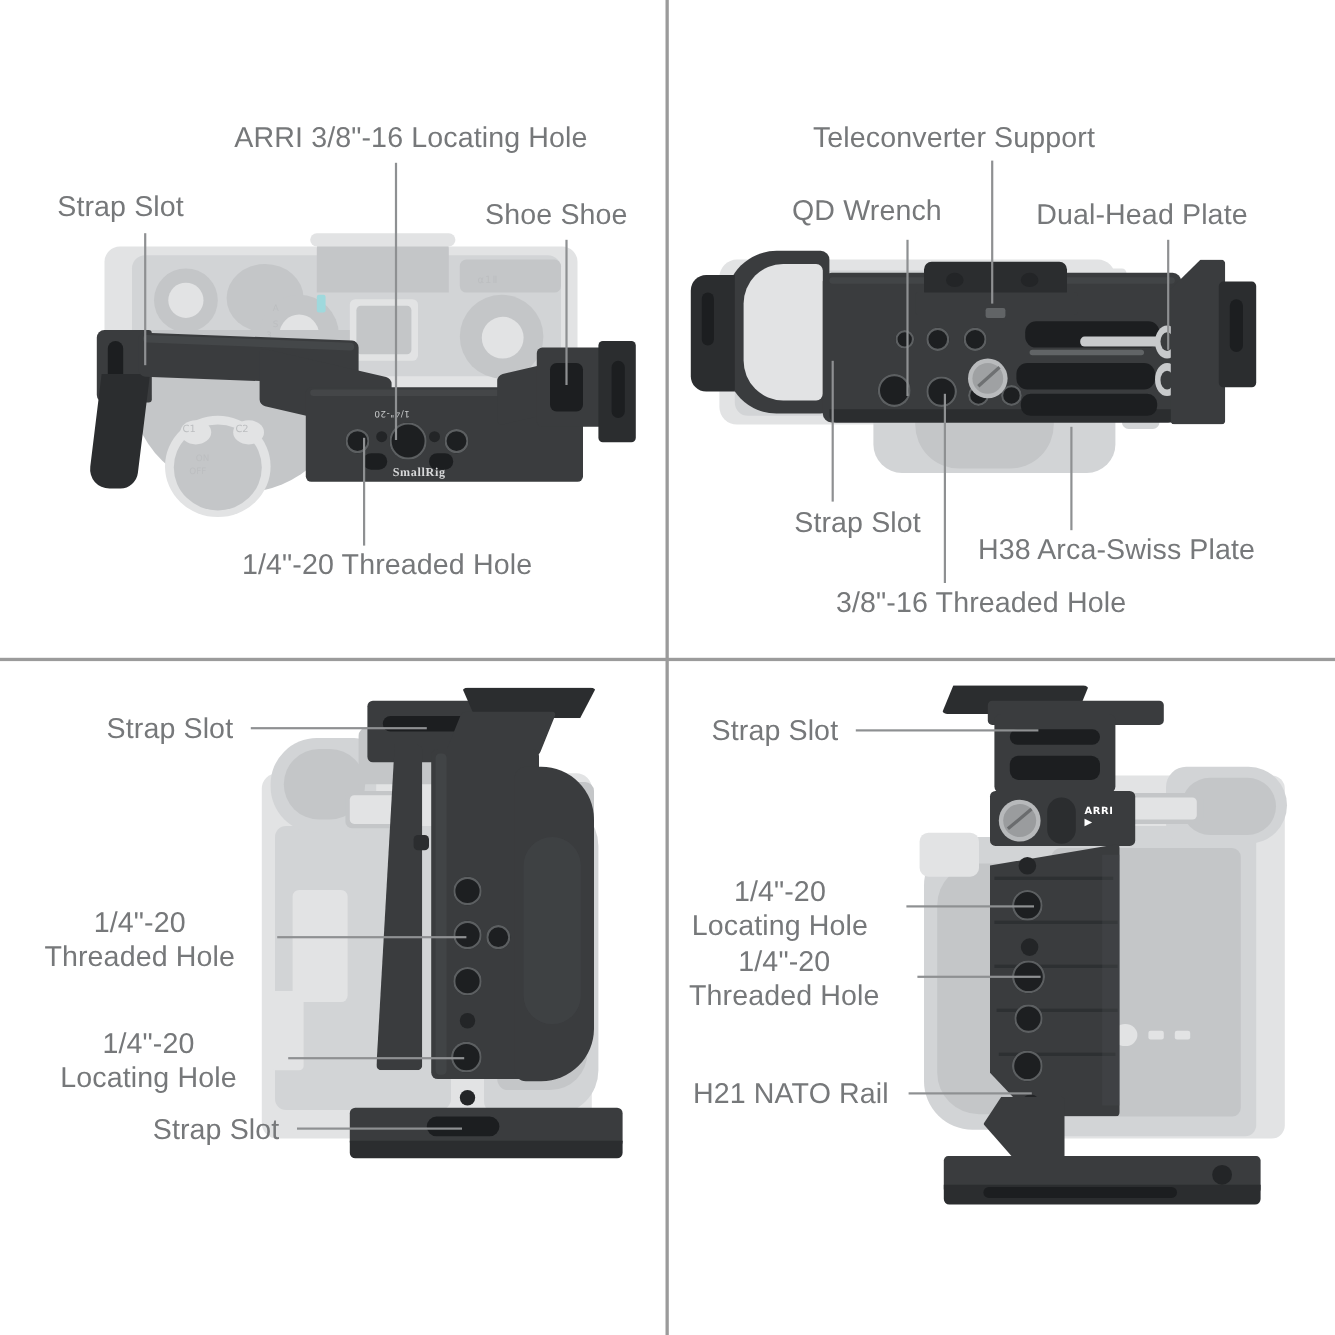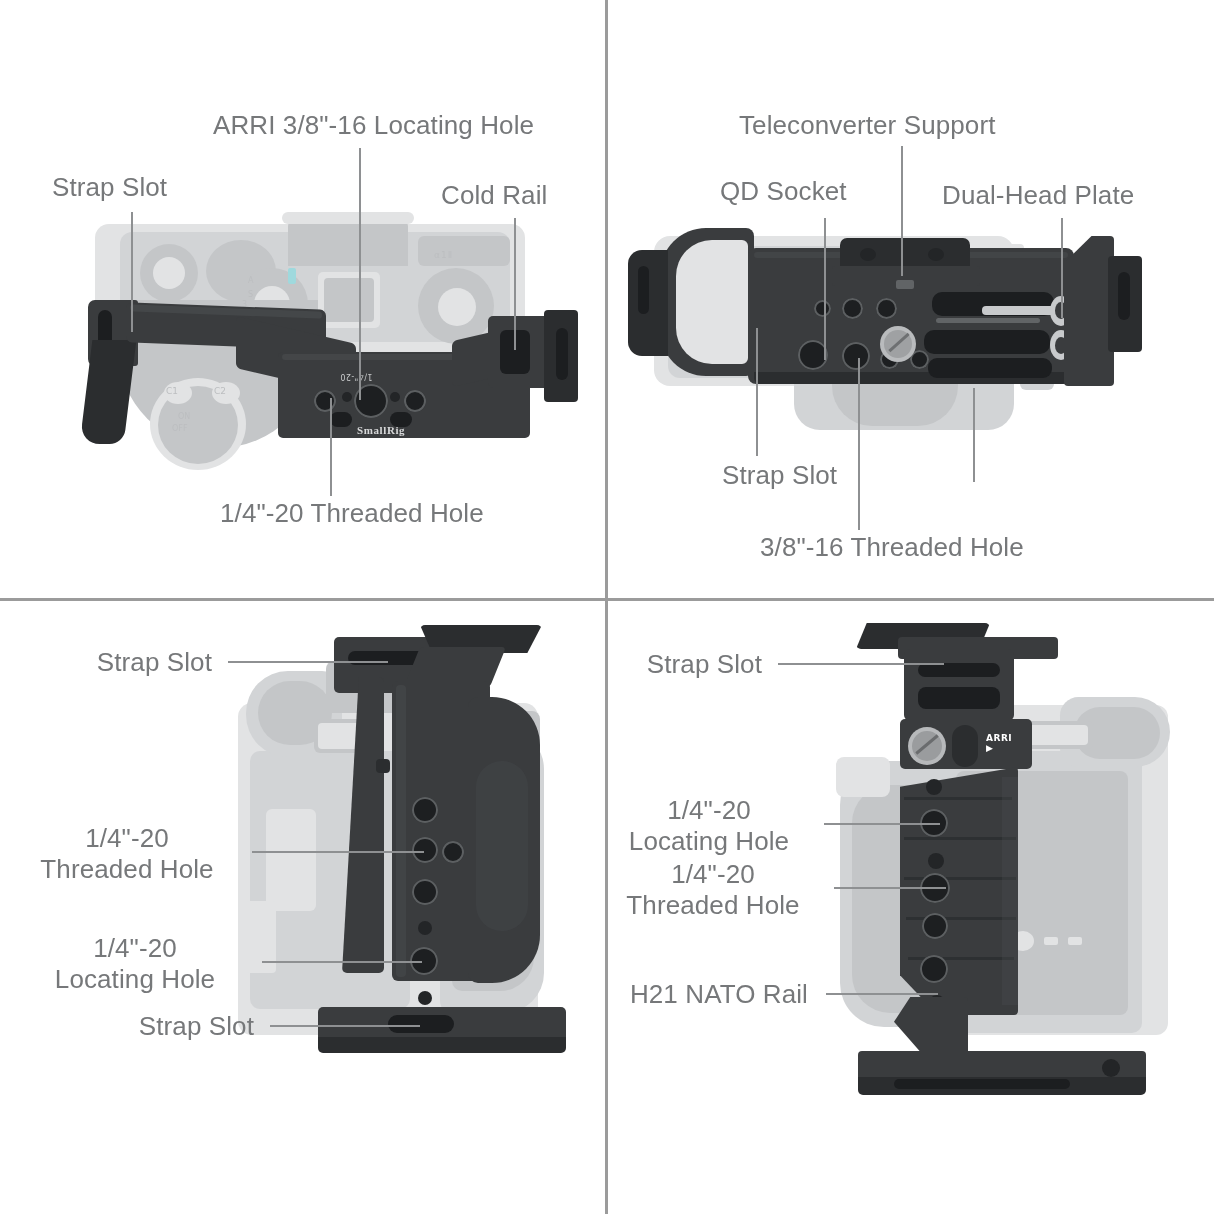--- a/index.html
+++ b/index.html
@@ -193,21 +193,21 @@
       <div class="brandmark" style="left:357px; top:424px;">SmallRig</div>
     </div>
 
     <div class="lead v" style="left:131px; top:212px; height:120px;"></div>
     <div class="lead v" style="left:359px; top:148px; height:252px;"></div>
     <div class="lead v" style="left:514px; top:218px; height:132px;"></div>
     <div class="lead v" style="left:330px; top:398px; height:98px;"></div>
 
     <div class="label" style="left:52px; top:172px;">Strap Slot</div>
     <div class="label" style="left:213px; top:110px;">ARRI 3/8"-16 Locating Hole</div>
-    <div class="label" style="left:441px; top:180px;">Cold Rail</div>
+    <div class="label" style="left:441px; top:180px;">Shoe Shoe</div>
     <div class="label" style="left:220px; top:498px;">1/4"-20 Threaded Hole</div>
   </div>
 
   <div class="quad" id="quad-tr">
 
     <div class="art">
       <div class="ghost3" style="left:70px; top:236px; width:360px; height:150px; border-radius:16px;"></div>
       <div class="ghost" style="left:84px; top:246px; width:206px; height:132px; border-radius:12px;"></div>
       <div class="ghost3" style="left:104px; top:262px; width:150px; height:100px; border-radius:6px;"></div>
       <div class="ghost3" style="left:128px; top:280px; width:14px; height:34px; border-radius:3px;"></div>
@@ -264,24 +264,25 @@
     </div>
 
     <div class="lead v" style="left:317px; top:146px; height:130px;"></div>
     <div class="lead v" style="left:240px; top:218px; height:142px;"></div>
     <div class="lead v" style="left:477px; top:218px; height:100px;"></div>
     <div class="lead v" style="left:172px; top:328px; height:128px;"></div>
     <div class="lead v" style="left:274px; top:358px; height:172px;"></div>
     <div class="lead v" style="left:389px; top:388px; height:94px;"></div>
 
     <div class="label" style="left:155px; top:110px;">Teleconverter Support</div>
-    <div class="label" style="left:136px; top:176px;">QD Socket</div>
+    <div class="label" style="left:136px; top:176px;">QD Wrench</div>
     <div class="label" style="left:358px; top:180px;">Dual-Head Plate</div>
     <div class="label" style="left:138px; top:460px;">Strap Slot</div>
     <div class="label" style="left:176px; top:532px;">3/8"-16 Threaded Hole</div>
+    <div class="label" style="left:305px; top:484px;">H38 Arca-Swiss Plate</div>
   </div>
 
   <div class="quad" id="quad-bl">
 
     <div class="art">
       <div class="ghost3" style="left:238px; top:102px; width:300px; height:332px; border-radius:14px;"></div>
       <div class="ghost" style="left:250px; top:150px; width:160px; height:258px; border-radius:10px;"></div>
 
       <div class="ghost" style="left:246px; top:70px; width:96px; height:86px; border-radius:42px 20px 20px 42px;"></div>
       <div class="ghost2" style="left:258px; top:80px; width:74px; height:64px; border-radius:32px;"></div>

